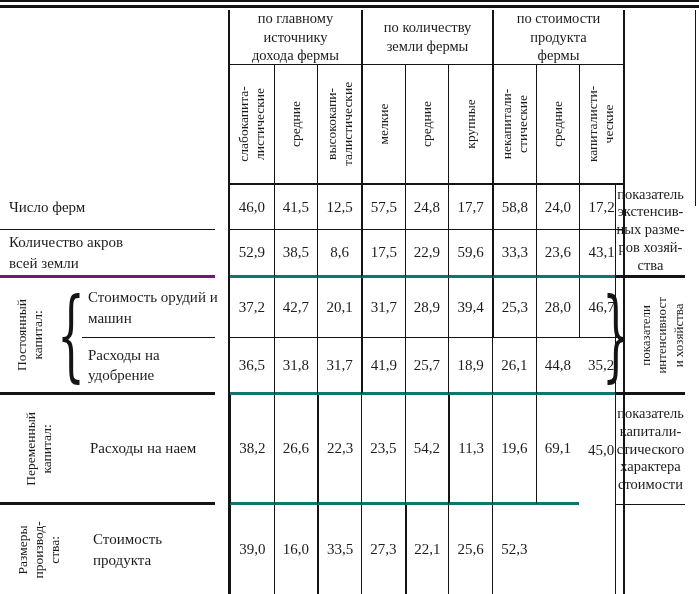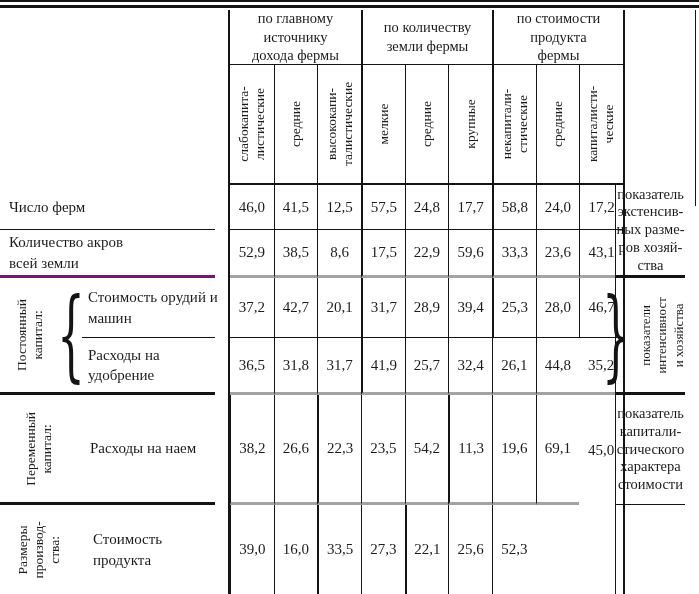--- a/index.html
+++ b/index.html
@@ -14,21 +14,21 @@
   .data-grid{position:absolute;left:228px;top:10px;width:397px;height:584px;box-sizing:border-box;
              border-left:2.5px solid #141414;border-right:2.5px solid #141414;
              display:grid;grid-template-columns:repeat(9,minmax(0,1fr));
              grid-template-rows:55px 120px 45px 48px 60px 57px 110px 89px;}
   .gc{box-sizing:border-box;display:flex;align-items:center;justify-content:center;
       font-size:15px;overflow:visible;}
   .bl{border-left:1px solid #141414;}
   .BL{border-left:2.5px solid #141414;}
   .rb1{border-bottom:1px solid #141414;}
   .rb2{border-bottom:2px solid #141414;}
-  .rb3{border-bottom:3px solid #a3a3a3;font-family:Liberation Serif, serif;}
+  .rb3{border-bottom:3px solid #0f766e;font-family:Liberation Serif, serif;}
   .ghead{grid-column:span 3;font-size:14.5px;line-height:1.3;text-align:center;
          flex-direction:column;justify-content:center;}
   .vwrap{display:flex;align-items:center;justify-content:center;width:100%;height:100%;}
   .vtx{transform:rotate(-90deg);white-space:nowrap;text-align:center;
        font-size:13.5px;line-height:1.18;}
   .vtx span{display:block;}
   span:empty{display:none;}
 
   
   .stub{position:absolute;left:0;top:10px;width:215px;height:584px;box-sizing:border-box;font-size:15px;}
@@ -279,21 +279,21 @@
     <div class="gc bl rb1">39,4</div>
     <div class="gc BL rb1">25,3</div>
     <div class="gc bl rb1">28,0</div>
     <div class="gc bl rb1">46,7</div>
 
     <div class="gc rb3">36,5</div>
     <div class="gc bl rb3">31,8</div>
     <div class="gc bl rb3">31,7</div>
     <div class="gc BL rb3">41,9</div>
     <div class="gc bl rb3">25,7</div>
-    <div class="gc bl rb3">32,4</div>
+    <div class="gc bl rb3">18,9</div>
     <div class="gc bl rb3">26,1</div>
     <div class="gc bl rb3">44,8</div>
 
     <div class="gc rb3">35,2</div>
     <div class="gc bl rb3">38,2</div>
     <div class="gc bl rb3">26,6</div>
     <div class="gc BL rb3">22,3</div>
     <div class="gc bl rb3">23,5</div>
     <div class="gc bl rb3">54,2</div>
     <div class="gc BL rb3">11,3</div>

